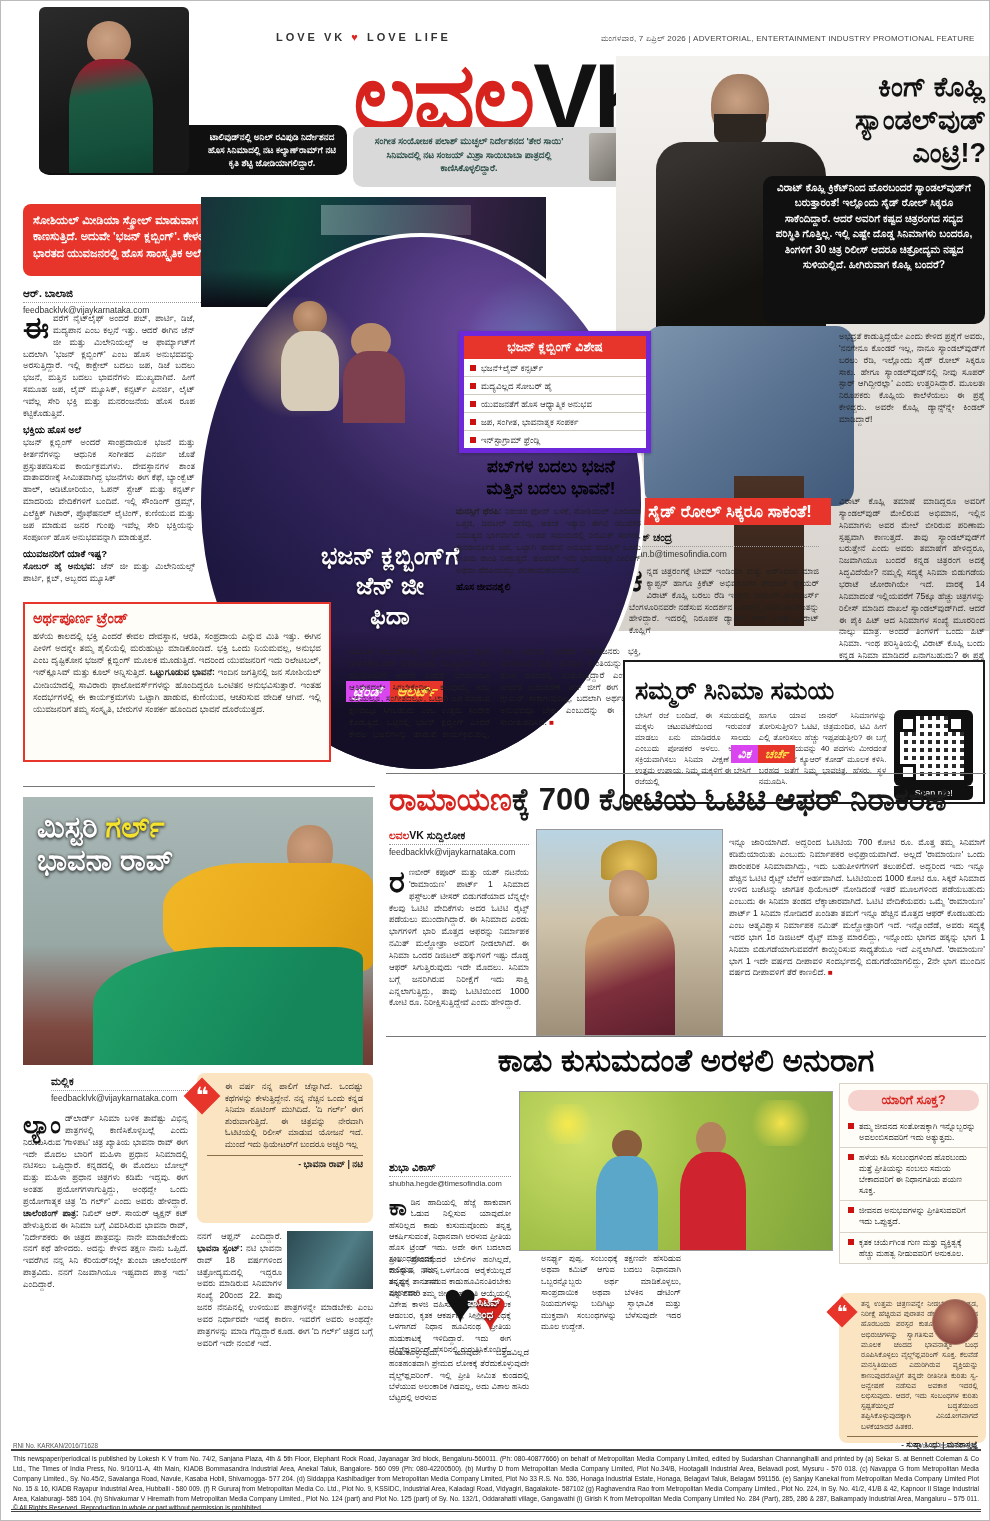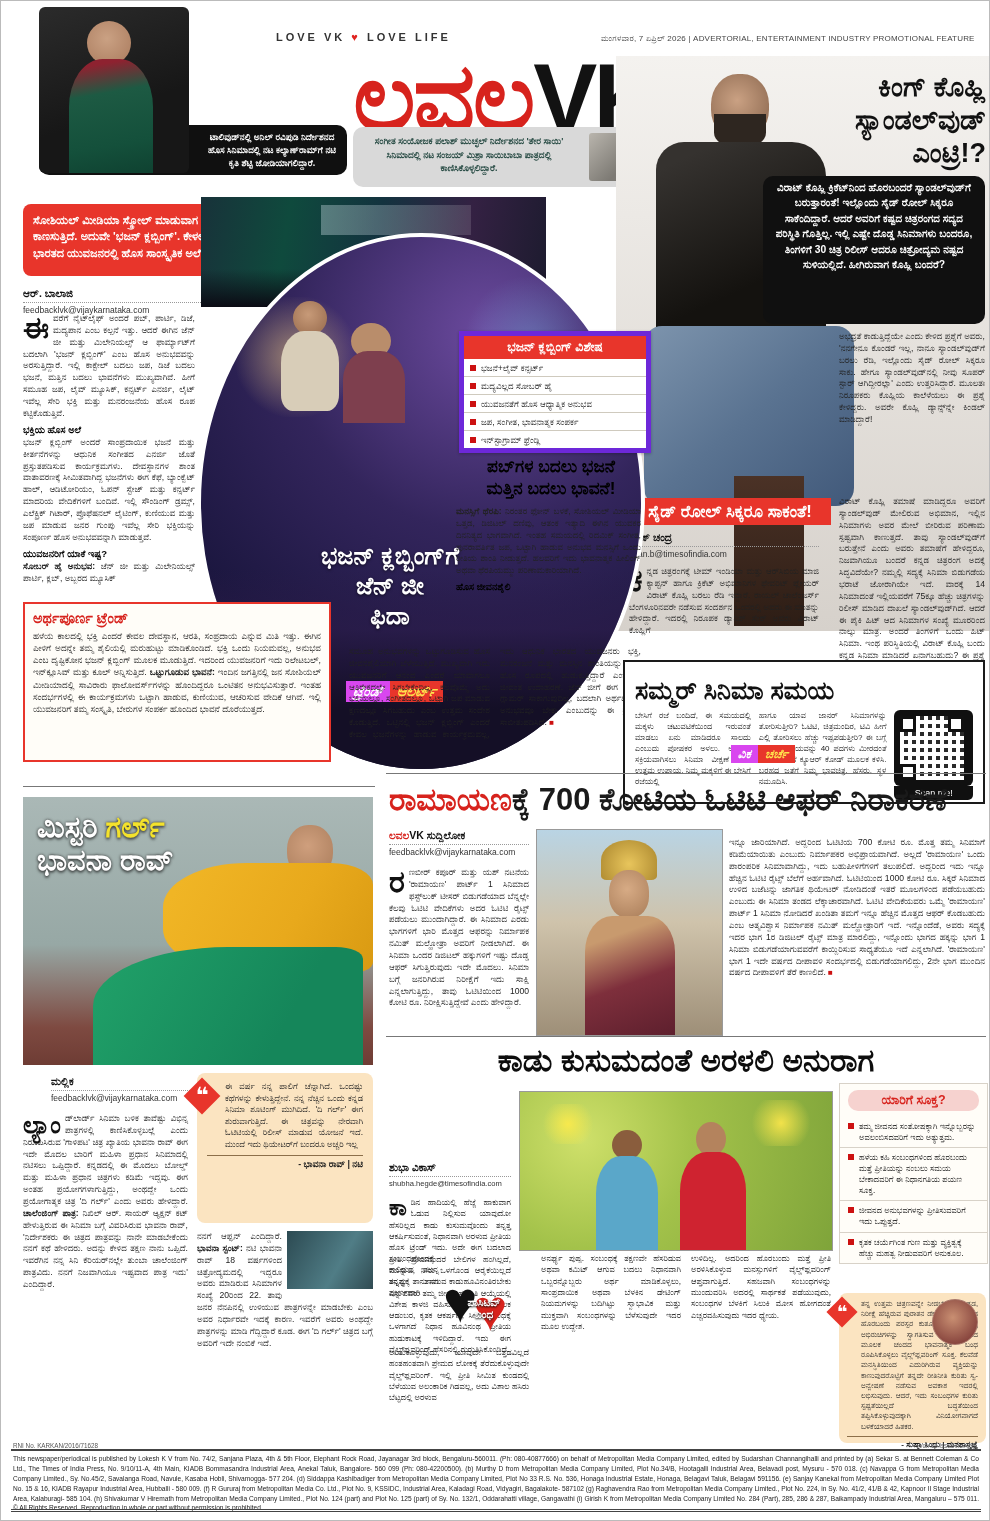--- a/index.html
+++ b/index.html
@@ -355,21 +355,20 @@
 
   <div class="abs body-txt just" style="left:388px;top:1252px;width:140px;height:190px;font-size:8.2px;">
     <div class="hearts" style="float:right;margin:26px 0 4px 4px;">
       <span class="h hb">♥</span>
       <span class="h hr">♥</span>
       <span class="label"><span>ಪಾಸಿಟಿವ್</span><br><span>ಬಂಧ</span></span>
     </div>
     <span>ಸಂಬಂಧವೊಂದಕ್ಕೆ ಕಾಲಿಡುವ ಮುನ್ನ ತನ್ನನ್ನು ತಾನು ಪೂರ್ಣವಾಗಿ ಅರಿತುಕೊಳ್ಳುವುದು, ಯಾವುದೇ ಒತ್ತಡವಿಲ್ಲದೆ ಹಂತಹಂತವಾಗಿ ಪ್ರೇಮದ ಲೋಕಕ್ಕೆ ತೆರೆದುಕೊಳ್ಳುವುದೇ ವೈಲ್ಡ್‌ಫ್ಲವರಿಂಗ್. ಇಲ್ಲಿ ಪ್ರೀತಿ ಸೀಮಿತ ಕುಂಡದಲ್ಲಿ ಬೆಳೆಯುವ ಅಲಂಕಾರಿಕ ಗಿಡವಲ್ಲ, ಅದು ವಿಶಾಲ ಹಸಿರು ಬೆಟ್ಟದಲ್ಲಿ ಅರಳುವ</span>
   </div>
   <div class="abs body-txt just" style="left:540px;top:1252px;width:140px;height:190px;font-size:8.2px;">ಅನರ್ಘ್ಯ ಪುಷ್ಪ. ಸಂಬಂಧಕ್ಕೆ ತಕ್ಷಣವೇ ಹೆಸರಿಡುವ ಅಥವಾ ಕಮಿಟ್ ಆಗುವ ಬದಲು ನಿಧಾನವಾಗಿ ಒಬ್ಬರನ್ನೊಬ್ಬರು ಅರ್ಥ ಮಾಡಿಕೊಳ್ಳಲು, ಸಾಂಪ್ರದಾಯಿಕ ಅಥವಾ ಬೆಳಕಿನ ಡೇಟಿಂಗ್ ನಿಯಮಗಳನ್ನು ಬದಿಗಿಟ್ಟು ಸ್ವಾಭಾವಿಕ ಮತ್ತು ಮುಕ್ತವಾಗಿ ಸಂಬಂಧಗಳನ್ನು ಬೆಳೆಸುವುದೇ ಇದರ ಮೂಲ ಉದ್ದೇಶ.</div>
-  <div class="abs body-txt just" style="left:690px;top:1252px;width:140px;height:190px;font-size:8.2px;">ಉಳಿದಿಲ್ಲ. ಅದರಿಂದ ಹೊರಬಂದು ಮತ್ತೆ ಪ್ರೀತಿ ಅರಳಿಸಿಕೊಳ್ಳುವ ಮನಸ್ಸುಗಳಿಗೆ ವೈಲ್ಡ್‌ಫ್ಲವರಿಂಗ್ ಆಪ್ತವಾಗುತ್ತಿದೆ. ಸಹಜವಾಗಿ ಸಂಬಂಧಗಳನ್ನು ಮುಂದುವರಿಸಿ ಅದರಲ್ಲಿ ಸಾರ್ಥಕತೆ ಪಡೆಯುವುದು, ಸಂಬಂಧಗಳ ಬೆಳಕಿಗೆ ಸಿಲುಕಿ ಮೋಸ ಹೋಗದಂತೆ ಎಚ್ಚರವಹಿಸುವುದು ಇದರ ಧ್ಯೇಯ.</div>
 
   <div class="abs quote-box" style="left:838px;top:1292px;width:147px;height:150px;box-sizing:border-box;padding:6px 8px;">
     <div class="qmark" style="position:absolute;left:-8px;top:8px;width:22px;height:22px;">
         <span style="font-size:18px;">❝</span>
       </div>
     <div style="position:absolute;right:8px;top:6px;width:44px;height:44px;border-radius:50%;background:radial-gradient(circle at 45% 40%,#c98f72,#7e3a36 85%);border:1px solid #b08;border-color:#a8766a;"></div>
     <div class="body-txt just" style="font-size:7.4px;padding:0 0 0 14px;">ತನ್ನ ಉತ್ತಮ ಚಿತ್ರಣವನ್ನೇ ನೀಡಬೇಕೆಂಬ ಒತ್ತಡ, ನಿರೀಕ್ಷೆ ಹೆಚ್ಚಿರುವ ಪುರಾತನ ಡೇಟಿಂಗ್ ಶೈಲಿಯಿಂದ ಹೊರಬಂದು ಪರಸ್ಪರ ಕುತೂಹಲ ಮತ್ತು ಭಿನ್ನ ಅಭಿರುಚಿಗಳನ್ನು ಸ್ವಾಗತಿಸುವ ಮನೋಭಾವದ ಮೂಲಕ ಚಂದದ ಭಾವನಾತ್ಮಕ ಬಂಧ ರೂಪಿಸಿಕೊಳ್ಳಲು ವೈಲ್ಡ್‌ಫ್ಲವರಿಂಗ್ ಸೂಕ್ತ. ಕೆಲವೆಡೆ ಮನಸ್ಥಿತಿಯಿಂದ ಎದುರಿಗಿರುವ ವ್ಯಕ್ತಿಯನ್ನು ಕಾಣುವುದರೊಟ್ಟಿಗೆ ತನ್ನದೇ ರೀತಿನೀತಿ ಕುರಿತು ಸ್ವ-ಅನ್ವೇಷಣೆ ನಡೆಸುವ ಅವಕಾಶ ಇದರಲ್ಲಿ ಲಭಿಸುವುದು. ಆದರೆ, ಇದು ಸಂಬಂಧಗಳ ಕುರಿತು ಸ್ಪಷ್ಟತೆಯಿಲ್ಲದೆ ಬದ್ಧತೆಯಿಂದ ತಪ್ಪಿಸಿಕೊಳ್ಳುವುದಕ್ಕಾಗಿ ವಿನಿಯೋಗವಾಗದೆ ಬಳಕೆಯಾದರೆ ಹಿತಕರ.</div>
     <div class="quote-attr" style="font-size:8px;">- ಸುಷ್ಮಾ ಸಿಂಧು | ಮನಶಾಸ್ತ್ರಜ್ಞೆ</div>
   </div>
 

